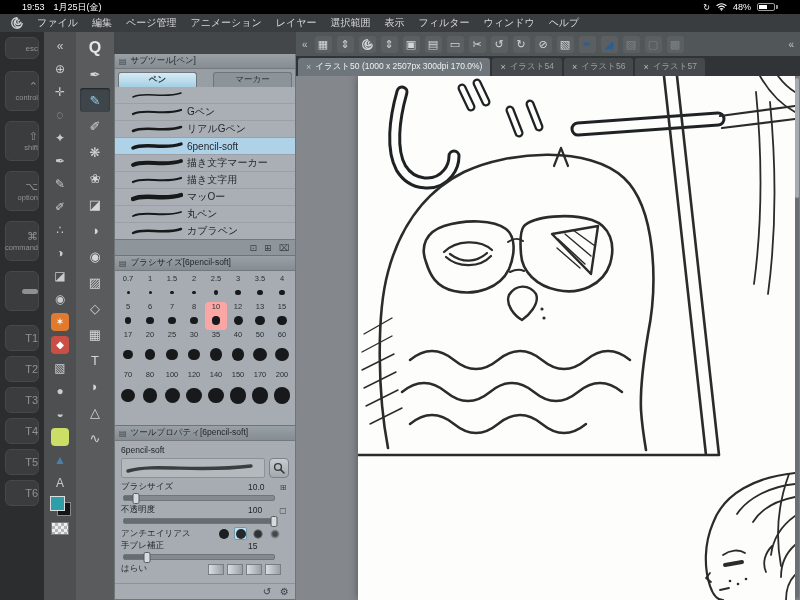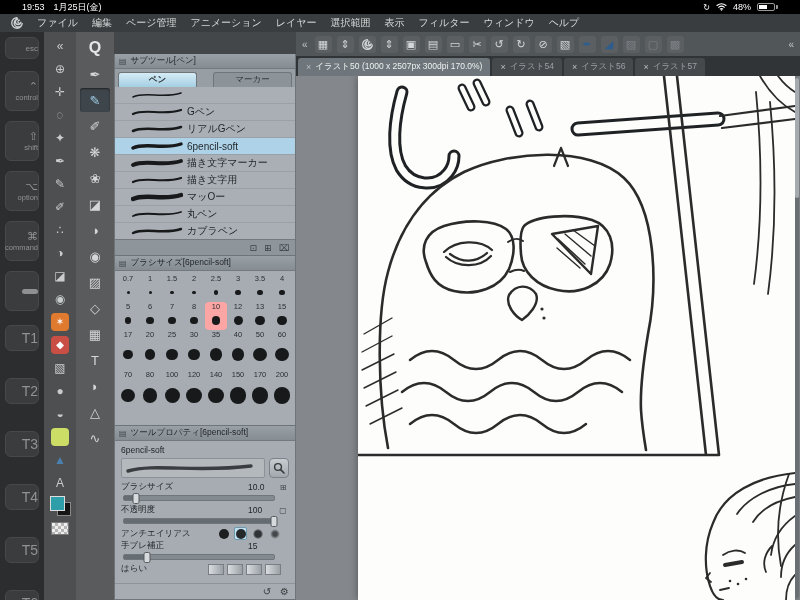--- a/index.html
+++ b/index.html
@@ -21,21 +21,21 @@
 .menu-logo{display:flex;margin:0 6px 0 2px;color:#cfd2d4}
 .menu-item{padding:0 7px;cursor:default;white-space:nowrap}
 
 #edgecol{position:absolute;left:0;top:32px;width:44px;height:568px;background:#2c2d2e;
   padding-top:5px;display:flex;flex-direction:column;align-items:center;overflow:hidden}
 .key{width:34px;background:#3b3c3d;border:1px solid #474849;border-radius:6px;color:#909294;
   display:flex;flex-direction:column;align-items:flex-end;justify-content:center;flex:0 0 auto}
 .key-esc{height:22px;font-size:8px;margin-bottom:12px}
 .key-mod{height:40px;font-size:7.5px;margin-bottom:10px}
 .key-space{height:40px;margin-bottom:14px}
-.key-t{height:26px;font-size:14px;margin-bottom:27px}
+.key-t{height:26px;font-size:11px;margin-bottom:5px}
 .kglyph{font-size:11px;line-height:13px}
 .keybar{width:16px;height:5px;background:#8e9092;border-radius:3px}
 
 #toolcol1{position:absolute;left:44px;top:32px;width:32px;height:568px;background:#4d4f50;
   display:flex;flex-direction:column;align-items:center;padding-top:2px;overflow:hidden}
 .t1cell{width:24px;height:23px;display:flex;align-items:center;justify-content:center;
   color:#c9cccd;font-size:12px;flex:0 0 auto}
 .tile{width:18px;height:18px;border-radius:4px;display:flex;align-items:center;justify-content:center;
   font-size:10px;color:#fff}
 .colorpair{position:relative;width:21px;height:20px}

